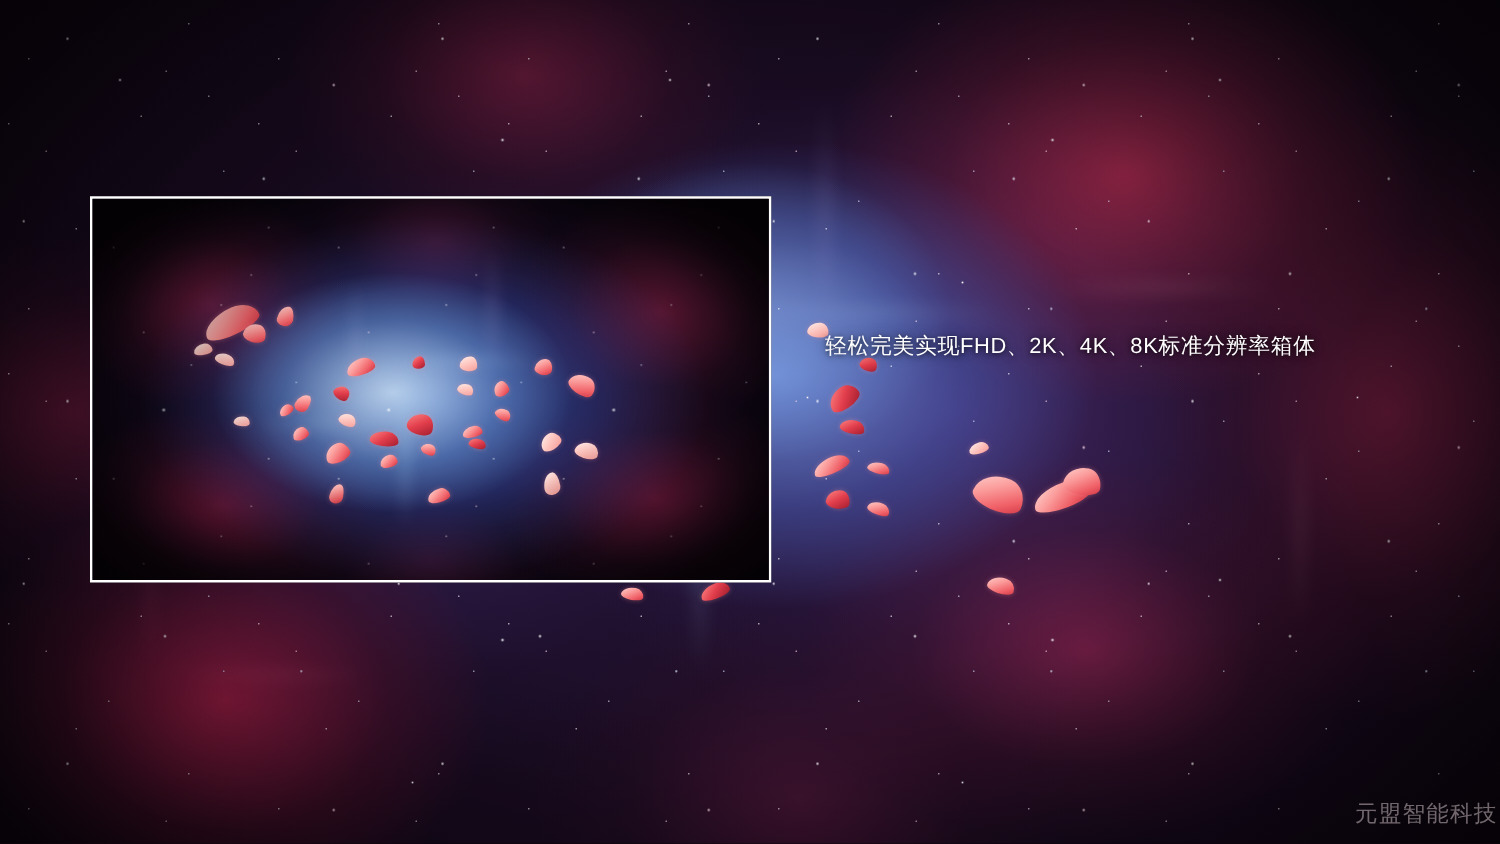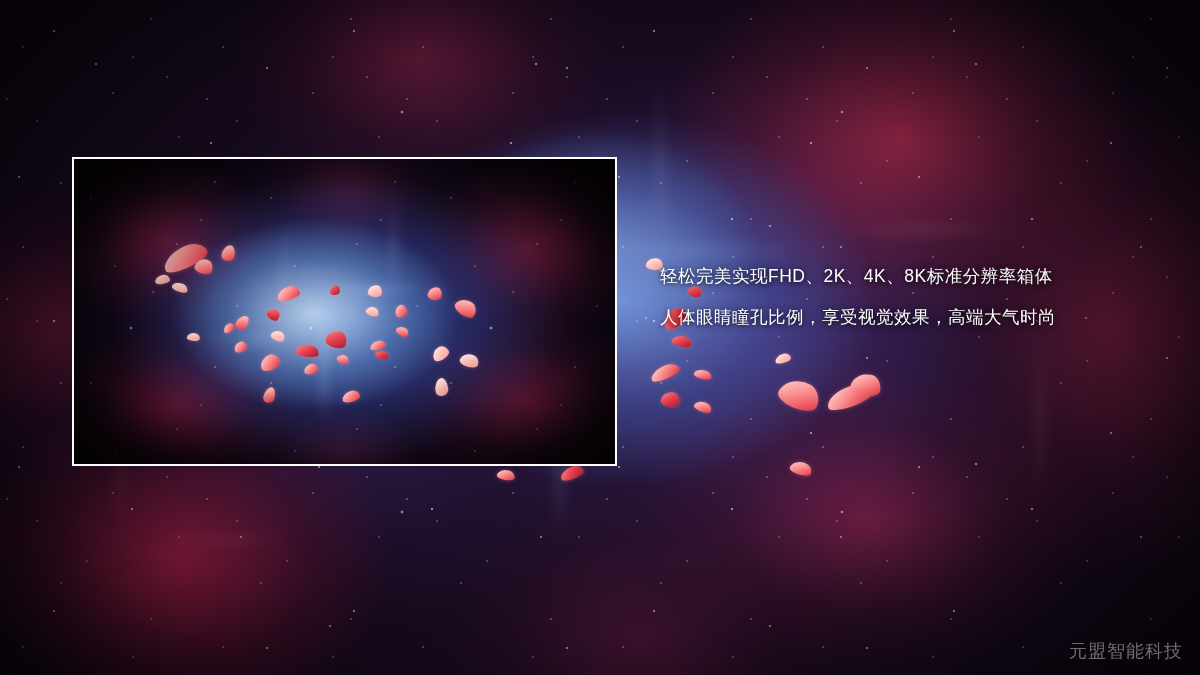--- a/index.html
+++ b/index.html
@@ -190,21 +190,21 @@
     font-size: 17.5px;
     line-height: 40.5px;
     letter-spacing: 0.5px;
     white-space: nowrap;
     text-shadow: 0 1px 4px rgba(0,0,0,0.72), 0 0 10px rgba(0,0,0,0.45);
   }
 
   
   #watermark {
     position: absolute;
-    right: 17px;
+    right: 2px;
     bottom: 12px;
     font-size: 18px;
     letter-spacing: 1px;
     color: rgba(210,195,200,0.52);
     white-space: nowrap;
     margin-left: 42px;
   }
 </style>
 </head>
 <body>
@@ -273,18 +273,17 @@
         <div class="petal pale" style="left: 358px; top: 188px; width: 17px; height: 13px; transform: rotate(-30deg);"></div>
         <div class="petal" style="left: 381px; top: 141px; width: 22px; height: 16px; transform: rotate(36deg);"></div>
         <div class="petal pale" style="left: 386px; top: 195px; width: 19px; height: 13px; transform: rotate(18deg);"></div>
         <div class="petal pale" style="left: 361px; top: 219px; width: 13px; height: 18px; transform: rotate(-8deg);"></div>
       </div>
     <div class="panel-layer" id="panel-vignette"></div>
   </div>
 
   <div id="body-text">
     <div class="body-line">轻松完美实现FHD、2K、4K、8K标准分辨率箱体</div>
-    <div class="body-line">人体眼睛瞳孔比例，享受视觉效果，高端大气时尚</div>
   </div>
 
   <div id="watermark">元盟智能科技</div>
 
 </div>
 
 </body></html>

